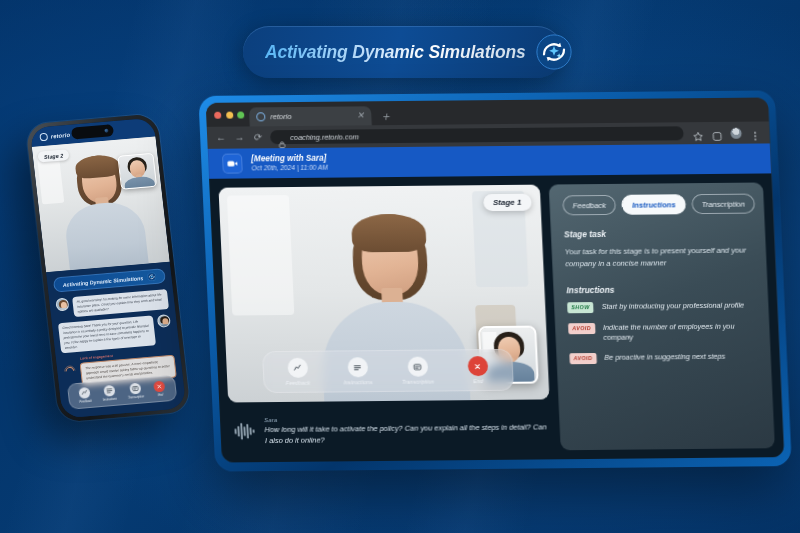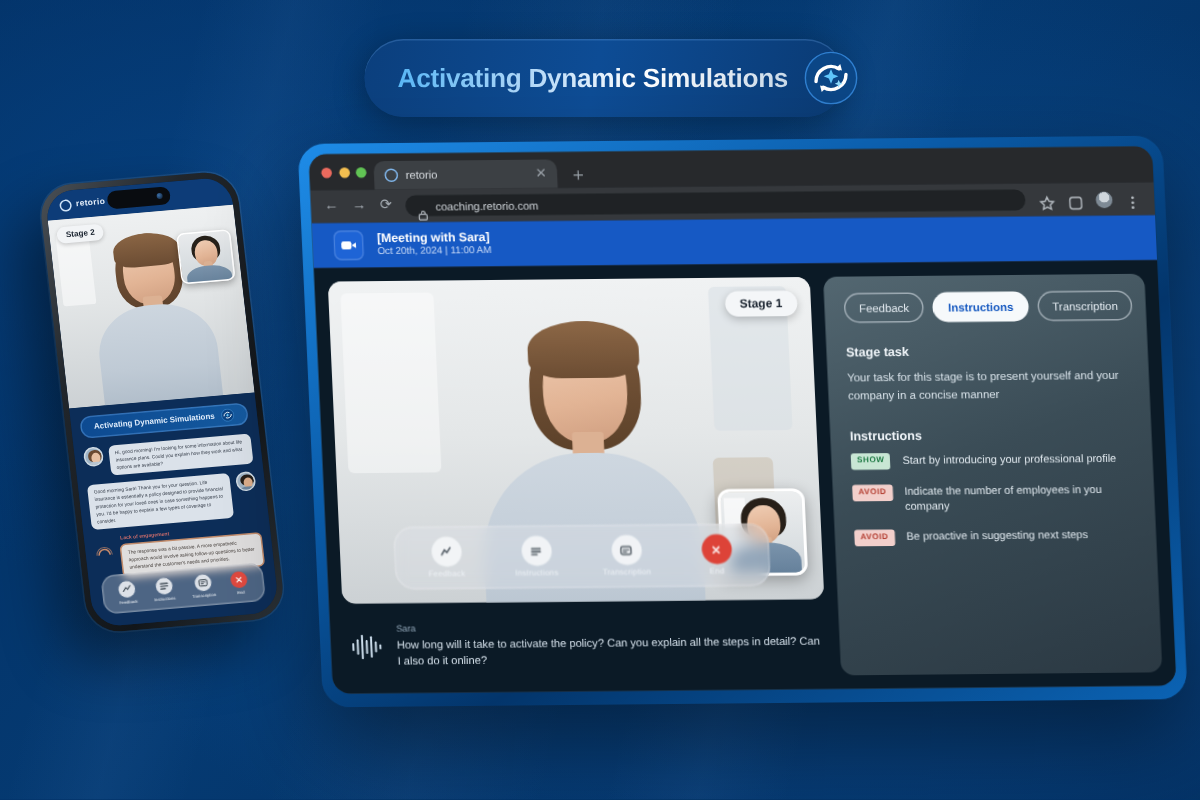--- a/index.html
+++ b/index.html
@@ -10,20 +10,21 @@
     position: relative;
   }
   
   #stage {
     position: absolute; inset: 0;
     background:
       radial-gradient(900px 520px at 72% 58%, #0a4d94 0%, rgba(10,77,148,0) 62%),
       radial-gradient(700px 420px at 18% 26%, #063f7d 0%, rgba(6,63,125,0) 60%),
       linear-gradient(135deg, #022f62 0%, #053a72 45%, #022c5c 100%);
     overflow: hidden;
+    font-style: italic;
   }
   .sheen {
     position: absolute; top: -20%; height: 150%; width: 120px;
     background: linear-gradient(90deg, rgba(255,255,255,0) 0%, rgba(120,180,255,.055) 50%, rgba(255,255,255,0) 100%);
     transform: rotate(14deg); pointer-events: none;
   }
   .s1 { left: 8%; } .s2 { left: 30%; width: 180px; } .s3 { left: 58%; }
 
   
   #banner {

